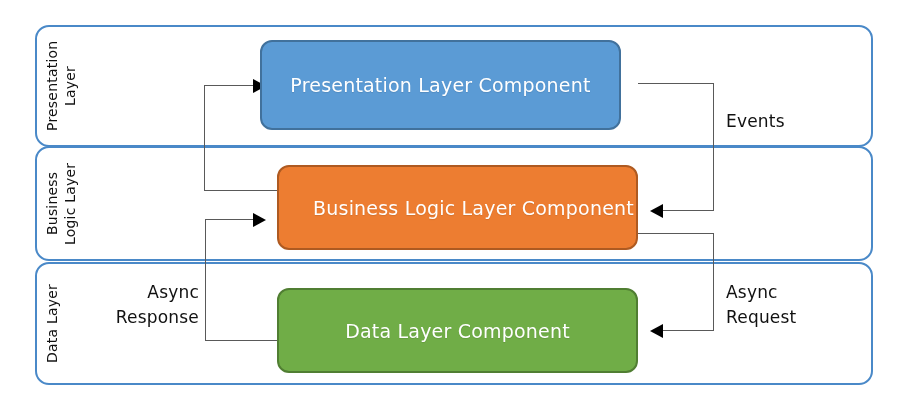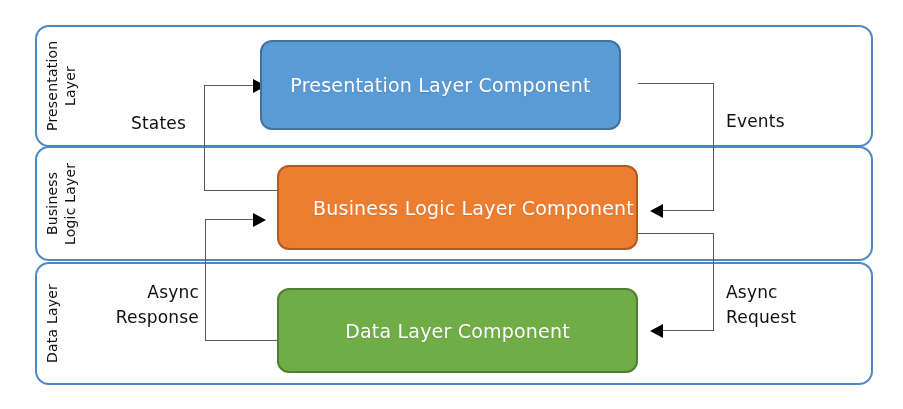--- a/index.html
+++ b/index.html
@@ -178,20 +178,19 @@
   </div>
 
   <div class="component" id="box-business">
     <span>Business Logic Layer Component</span>
   </div>
 
   <div class="component" id="box-data">
     <span>Data Layer Component</span>
   </div>
 
-  <div class="caption" id="caption-states">States</div>
   <div class="caption" id="caption-events">Events</div>
   <div class="caption" id="caption-response">Async
 Response</div>
   <div class="caption" id="caption-request">Async
 Request</div>
 
 </div>
 
 </body></html>

